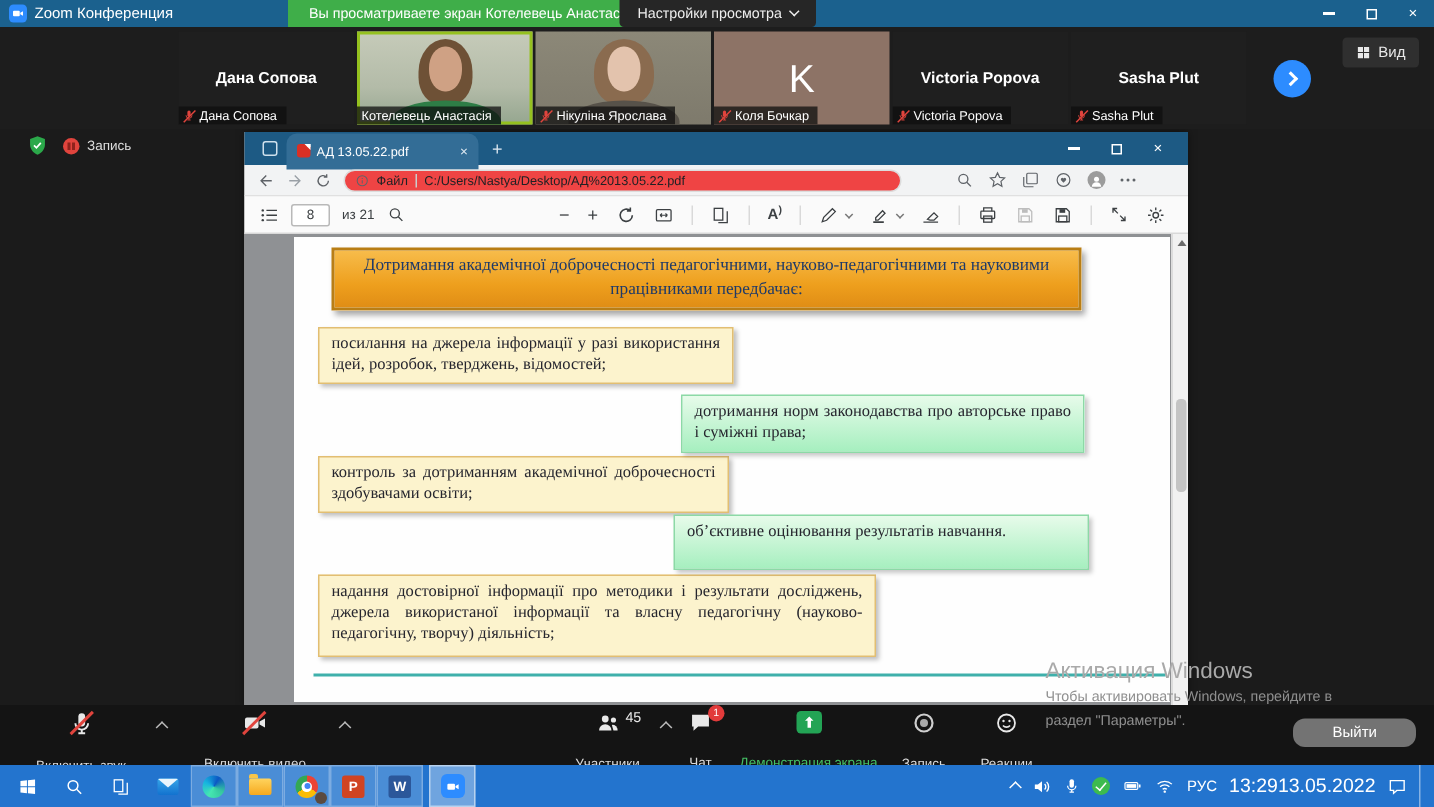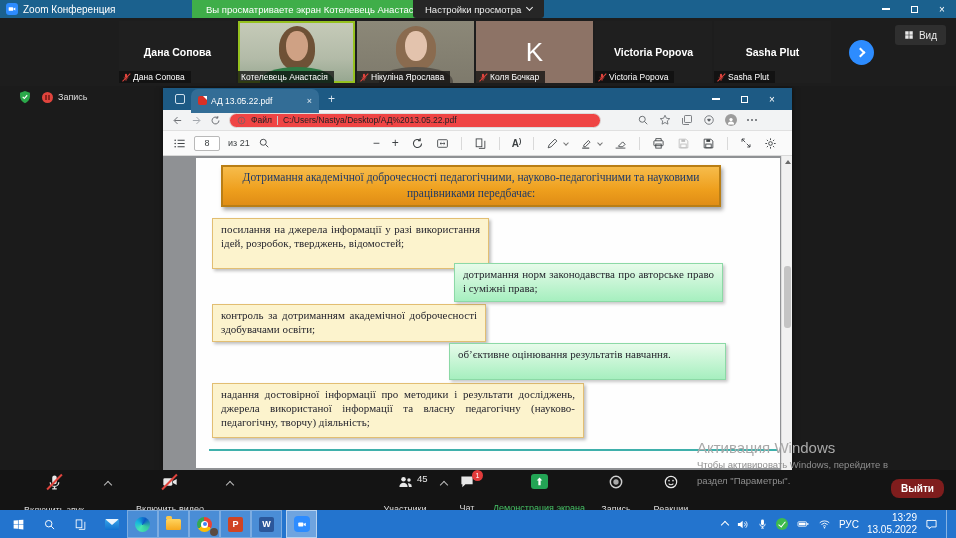--- a/index.html
+++ b/index.html
@@ -97,21 +97,21 @@
   
   .ztb{position:absolute;left:0;right:0;bottom:28px;height:40px;background:#141414;z-index:45}
   .zctl{position:absolute;top:4px;display:flex;flex-direction:column;align-items:center;gap:14px;color:#dcdcdc;font-size:9px}
   .zic{position:relative;color:#e8e8e8}
   .slash::after{content:"";position:absolute;left:-2px;top:7px;width:21px;height:2px;background:#e0443d;transform:rotate(-45deg)}
   .zchev{position:absolute;top:12px}
   .pcount{position:absolute;right:-14px;top:-1px;font-size:9.5px;color:#e8e8e8}
   .cbadge{position:absolute;top:-4px;right:-8px;min-width:11px;height:11px;border-radius:6px;background:#e23b3b;color:#fff;font-size:7px;display:flex;align-items:center;justify-content:center;padding:0 2px}
   .shareic{width:17px;height:15px;background:#23a455;border-radius:3px;display:flex;align-items:center;justify-content:center}
   .sharelbl{color:#45c065}
-  .leave{position:absolute;right:12px;top:9px;background:#7f1d1d;color:#fff;font-size:10px;font-weight:bold;padding:4px 10px;border-radius:8px}
+  .leave{position:absolute;right:12px;top:9px;background:#737373;color:#fff;font-size:10px;font-weight:normal;padding:4px 26px;border-radius:8px}
 
   
   .tbar{position:absolute;left:0;right:0;bottom:0;height:28px;background:#2374ce;display:flex;align-items:center;color:#fff;z-index:60;padding-left:3px}
   .tbtn{width:31px;height:28px;display:flex;align-items:center;justify-content:center;flex:0 0 auto}
   .open{background:rgba(255,255,255,.18);box-shadow:inset 0 0 0 1px rgba(255,255,255,.28)}
   .appactive{background:rgba(255,255,255,.35);box-shadow:inset 0 0 0 1px rgba(255,255,255,.5)}
   .mailico{width:14px;height:11px;background:linear-gradient(#37a5e8,#1272cf);border-radius:1.5px;position:relative;overflow:hidden}
   .mailico::before{content:"";position:absolute;left:0;top:0;border-left:7px solid transparent;border-right:7px solid transparent;border-top:6px solid #fff;opacity:.9}
   .edgeico{width:15px;height:15px;border-radius:50%;background:conic-gradient(from 210deg,#45e6b0,#16b3e0,#0b57c4,#35c7a0,#45e6b0)}
   .folder{width:15px;height:11px;background:linear-gradient(#ffd45e,#f6a91f);border-radius:1.5px;position:relative}
@@ -121,21 +121,21 @@
   .chrome::after{content:"";position:absolute;left:5.5px;top:5.5px;width:4px;height:4px;border-radius:50%;background:#4285f4}
   .chromeprofile{position:absolute;right:2px;bottom:2px;width:8px;height:8px;border-radius:50%;background:#5b4a3f;z-index:2}
   .officeico{width:15px;height:15px;border-radius:2px;color:#fff;font-size:9px;font-weight:bold;display:flex;align-items:center;justify-content:center}
   .ppt{background:#d04423}.word{background:#2b579a}
   .zoomico{width:16px;height:16px;border-radius:4px;background:#2d8cff;display:flex;align-items:center;justify-content:center}
   .tray{margin-left:auto;display:flex;align-items:center;gap:8px;padding-right:5px}
   .trayup{width:6px;height:6px;border-left:1.4px solid #fff;border-top:1.4px solid #fff;transform:rotate(45deg);margin-top:2px}
   .shieldg{width:12px;height:12px;border-radius:50%;background:#3dbb4e;display:flex;align-items:center;justify-content:center}
   .shieldg i{width:4px;height:7px;border-right:1.6px solid #fff;border-bottom:1.6px solid #fff;transform:rotate(40deg);margin-top:-2px}
   .lang{font-size:10px}
-  .clock{display:flex;flex-direction:column;align-items:flex-end;font-size:10px;line-height:1.25}
+  .clock{display:flex;font-size:13px;line-height:1.25}
   .desksliver{width:5px;height:28px;border-left:1px solid rgba(255,255,255,.45)}
 </style>
 </head>
 <body>
 
 <svg width="0" height="0" style="position:absolute">
 <defs>
 <symbol id="i-mic" viewBox="0 0 24 24">
         <path d="M12 2a3.2 3.2 0 0 1 3.2 3.2v6.1a3.2 3.2 0 0 1-6.4 0V5.2A3.2 3.2 0 0 1 12 2z" fill="currentColor"></path>
         <path d="M6 11.5a6 6 0 0 0 12 0" fill="none" stroke="currentColor" stroke-width="1.8"></path>
@@ -505,21 +505,21 @@
             <use href="#i-gear"></use>
           </svg>
       </div>
     </div>
 
     <div class="pdfbody">
       <div class="page">
         <div class="stitle">
             <span>Дотримання академічної доброчесності педагогічними, науково-педагогічними та науковими працівниками передбачає:</span>
           </div>
-        <div class="sbox ybox" style="left:16px;top:60px;width:277px;height:51px">посилання на джерела інформації у разі використання ідей, розробок, тверджень, відомостей;</div>
+        <div class="sbox ybox" style="left:16px;top:60px;width:277px;height:38px">посилання на джерела інформації у разі використання ідей, розробок, тверджень, відомостей;</div>
         <div class="sbox gbox" style="left:258px;top:105px;width:269px;height:39px;z-index:2">дотримання норм законодавства про авторське право і суміжні права;</div>
         <div class="sbox ybox" style="left:16px;top:146px;width:274px;height:38px">контроль за дотриманням академічної доброчесності здобувачами освіти;</div>
         <div class="sbox gbox" style="left:253px;top:185px;width:277px;height:37px;z-index:2">об’єктивне оцінювання результатів навчання.</div>
         <div class="sbox ybox" style="left:16px;top:225px;width:372px;height:55px">надання достовірної інформації про методики і результати досліджень, джерела використаної інформації та власну педагогічну (науково-педагогічну, творчу) діяльність;</div>
         <div class="tealline"></div>
         <span class="ibeam"></span>
       </div>
     </div>
     <div class="vscroll">
       <span class="scrollup"></span>

